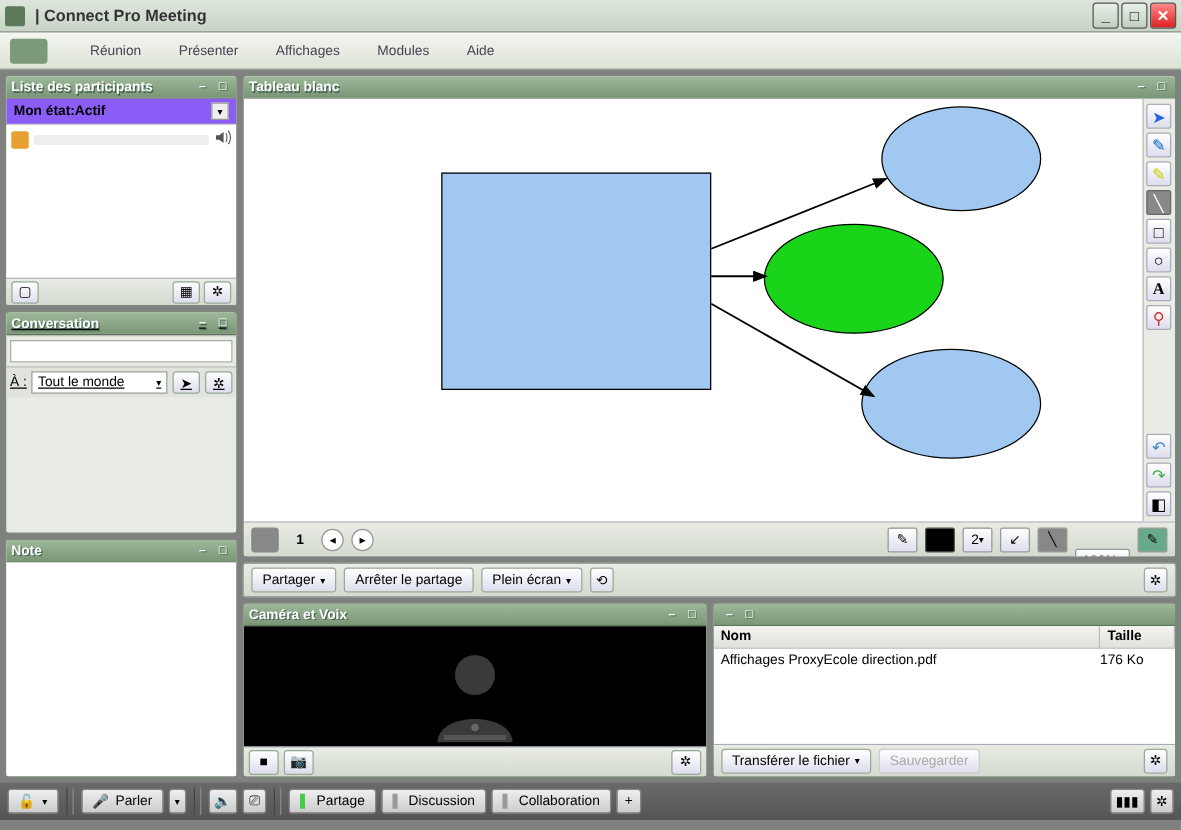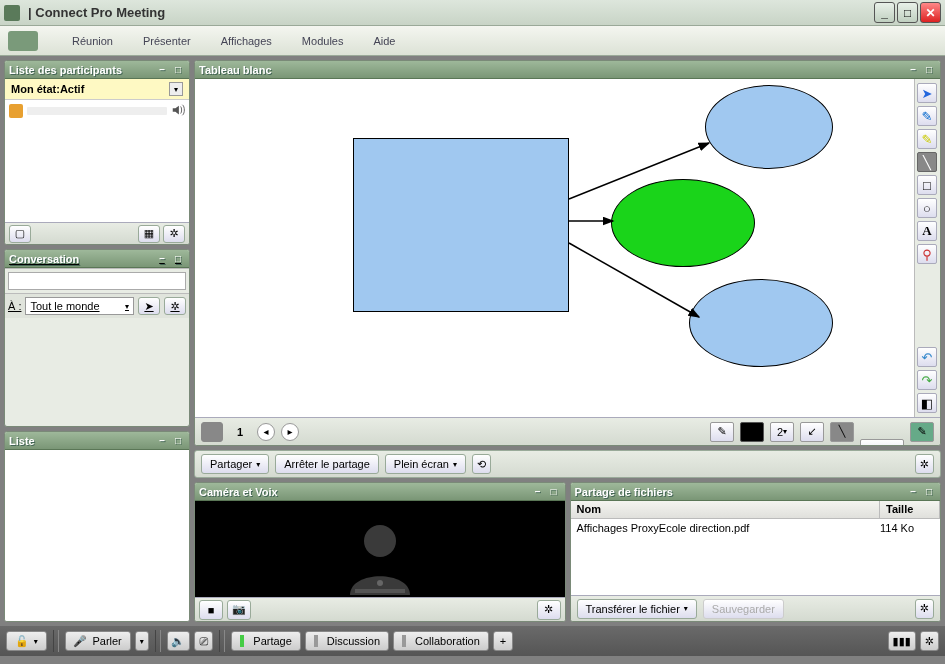--- a/index.html
+++ b/index.html
@@ -27,21 +27,21 @@
 
 
 .pod { background: #e8ece4; border: 1px solid #7a8a78; border-radius: 3px; display: flex; flex-direction: column; overflow: hidden; }
 .pod-header { height: 18px; background: linear-gradient(#9eb89a, #7a9676); border-bottom: 1px solid #5a7656; display: flex; align-items: center; padding: 0 4px; color: #fff; font-weight: bold; text-shadow: 1px 1px 0 #465; }
 .pod-header .pod-title { flex: 1; font-size: 11px; }
 .pod-header .pod-btn { width: 14px; height: 12px; margin-left: 2px; cursor: pointer; color: #fff; display: flex; align-items: center; justify-content: center; font-size: 10px; }
 .pod-body { flex: 1; background: #fff; overflow: hidden; position: relative; }
 
 
 .participants { height: 185px; }
-.status-row { background: #fef9c3; border-bottom: 1px solid #ccc; padding: 3px 6px; display: flex; align-items: center; }
+.status-row { background: #8b5cf6; border-bottom: 1px solid #ccc; padding: 3px 6px; display: flex; align-items: center; }
 .status-row .status-label { flex: 1; font-weight: bold; }
 .status-row .dropdown-btn { width: 14px; height: 14px; border: 1px solid #999; background: #eee; cursor: pointer; display:flex; align-items:center; justify-content:center; font-size:8px; }
 .participant-row { display: flex; align-items: center; padding: 3px 4px; gap: 4px; }
 .participant-row .p-icon { width: 14px; height: 14px; background: #e8a030; border-radius: 2px; }
 .participant-row .p-name { flex: 1; color: #888; background: #eee; height: 8px; border-radius: 1px; }
 .participant-row .speaker-icon svg { width: 14px; height: 14px; }
 .pod-footer { height: 22px; background: linear-gradient(#e8ece4, #d4dad0); border-top: 1px solid #aab; display: flex; align-items: center; padding: 0 4px; gap: 3px; justify-content: flex-end; }
 .footer-btn { width: 22px; height: 18px; border: 1px solid #9a9; background: linear-gradient(#fff, #dde); border-radius: 3px; cursor: pointer; display:flex; align-items:center; justify-content:center; }
 .footer-left-pad { flex: 1; }
 
@@ -186,21 +186,21 @@
           <span>Tout le monde</span>
           <span style="font-size:8px;">▾</span>
         </span>
         <span class="footer-btn">➤</span>
         <span class="footer-btn">✲</span>
       </div>
     </div>
 
     <div class="pod note">
       <div class="pod-header">
-        <span class="pod-title">Liste</span>
+        <span class="pod-title">Note</span>
         <span class="pod-btn">–</span>
         <span class="pod-btn">□</span>
       </div>
       <div class="pod-body"></div>
     </div>
 
   </div>
 
   <div class="right-col">
 
@@ -319,32 +319,31 @@
         <div class="camera-footer">
           <div class="cam-btn">■</div>
           <div class="cam-btn">📷</div>
           <div style="flex:1"></div>
           <div class="cam-btn">✲</div>
         </div>
       </div>
 
       <div class="pod fileshare-pod">
         <div class="pod-header">
-          <span class="pod-title">Partage de fichiers</span>
           <span class="pod-btn">–</span>
           <span class="pod-btn">□</span>
         </div>
         <div class="pod-body">
           <div class="fs-table-head">
             <div class="fs-th name-col">Nom</div>
             <div class="fs-th size-col">Taille</div>
           </div>
           <div class="fs-row">
             <span class="fs-name">Affichages ProxyEcole direction.pdf</span>
-            <span class="fs-size">114 Ko</span>
+            <span class="fs-size">176 Ko</span>
           </div>
         </div>
         <div class="fs-footer">
           <div class="share-btn">
             <span>Transférer le fichier</span>
               <span class="dd-arrow">▾</span>
           </div>
           <div class="share-btn disabled-btn">
             <span>Sauvegarder</span>
           </div>

